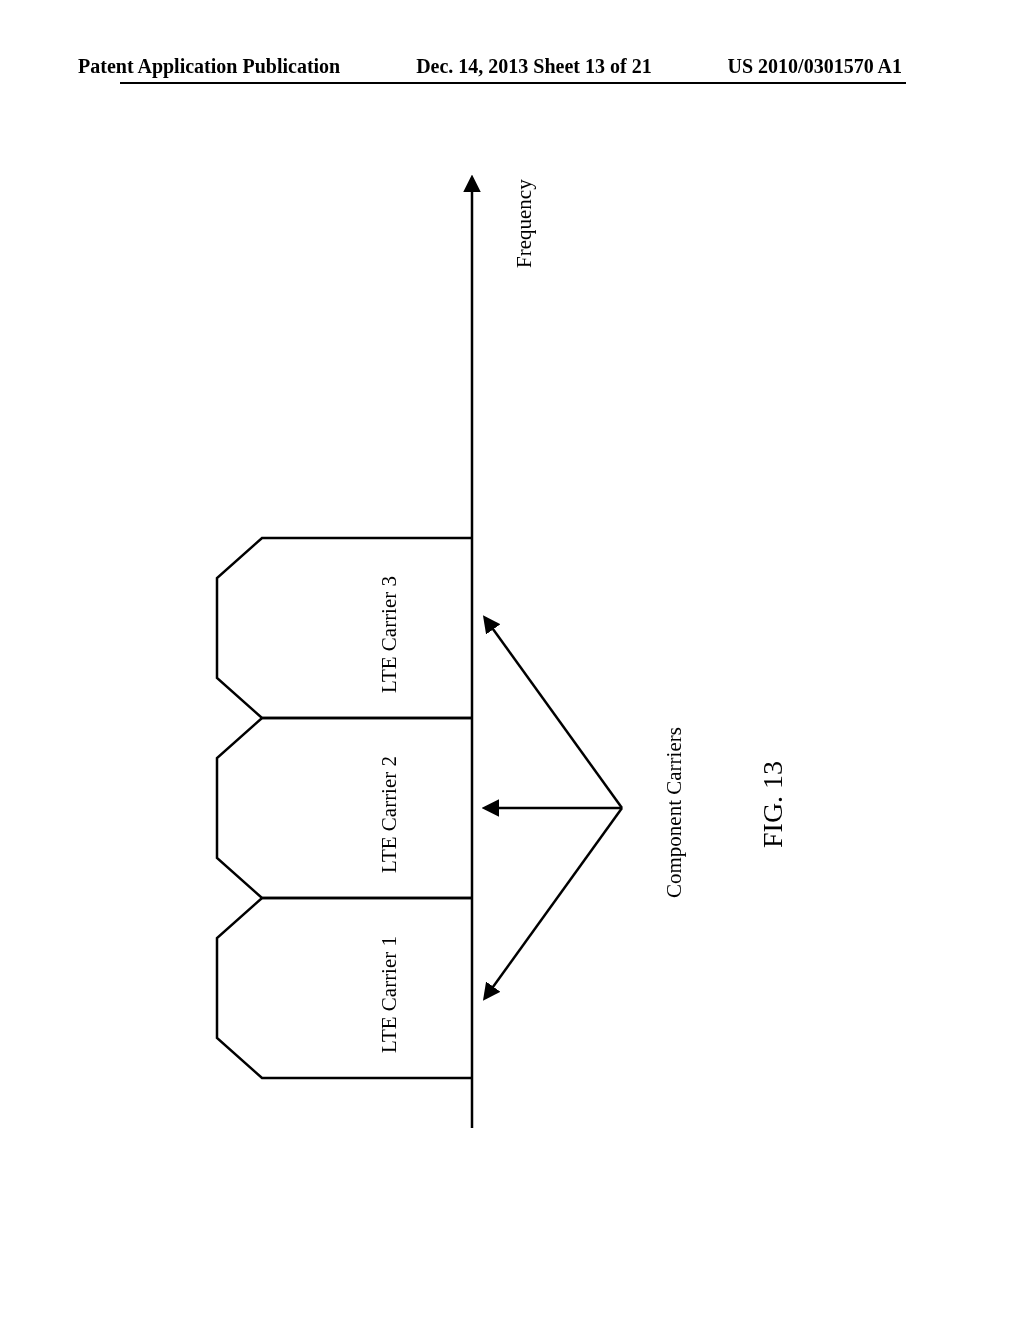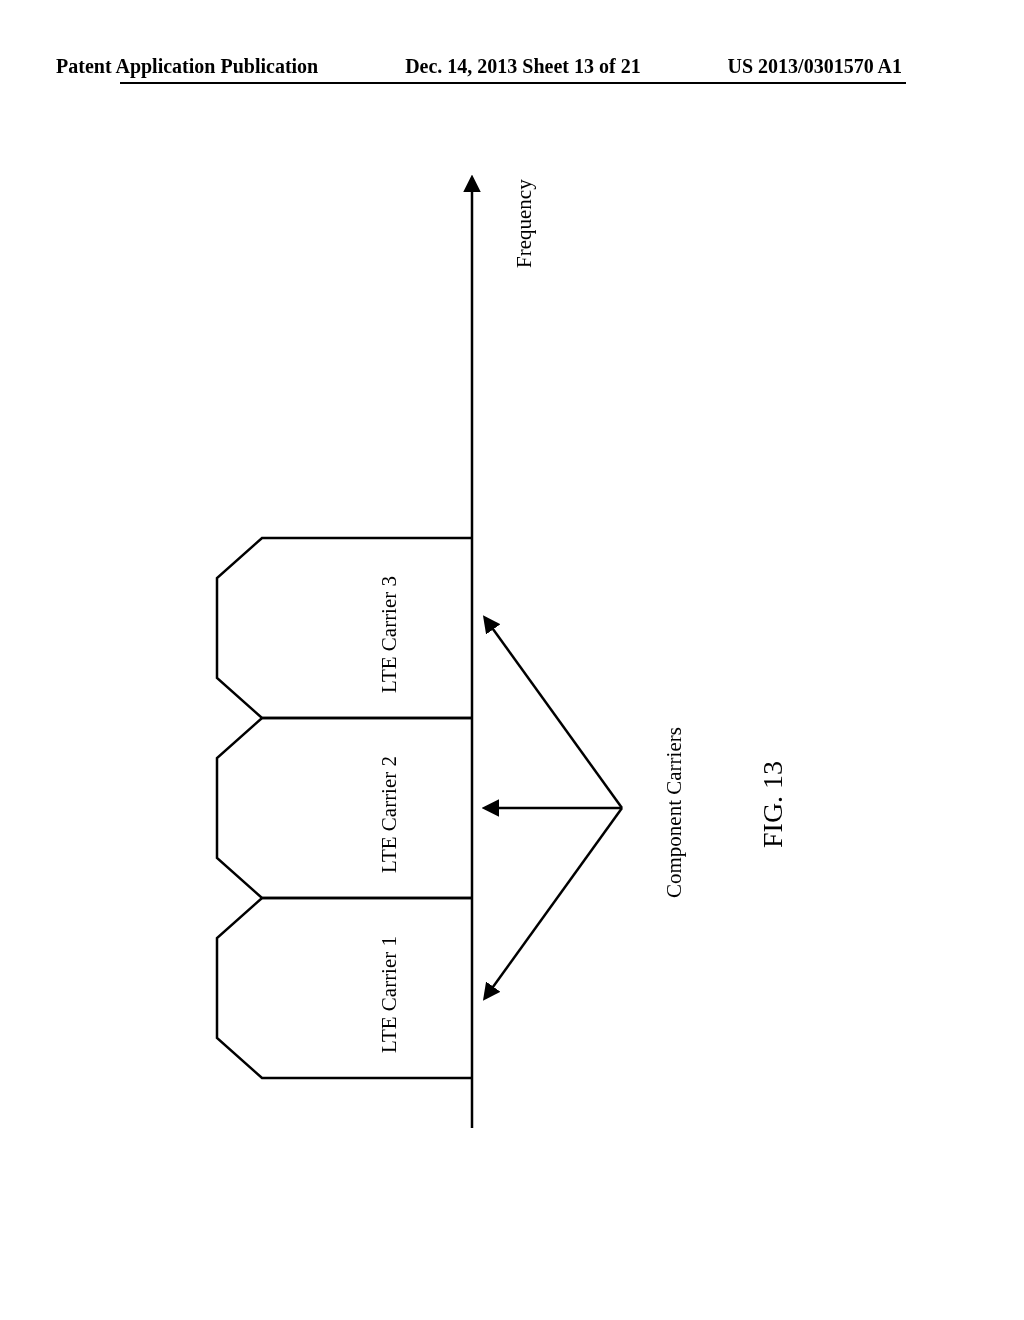--- a/index.html
+++ b/index.html
@@ -11,21 +11,21 @@
     font-family: "Times New Roman", Times, serif;
     position: relative;
   }
   .header {
     position: absolute;
     top: 55px;
     left: 0;
     right: 0;
     display: flex;
     justify-content: space-between;
-    padding: 0 122px 0 56px;
+    padding: 0 122px 0 78px;
     font-size: 20px;
     font-weight: bold;
   }
   .header-rule {
     position: absolute;
     top: 82px;
     left: 120px;
     right: 118px;
     height: 0;
     border-top: 2.5px solid #000;
@@ -45,21 +45,21 @@
     white-space: nowrap;
     font-size: 21px;
   }
 </style>
 </head>
 <body>
 
 <div class="header">
   <span>Patent Application Publication</span>
   <span>Dec. 14, 2013  Sheet 13 of 21</span>
-  <span>US 2013/0301570 A1</span>
+  <span>US 2010/0301570 A1</span>
 </div>
 <div class="header-rule"></div>
 
 <div class="figure">
 
   <svg width="780" height="1000" viewBox="0 0 780 1000">
     <defs>
 
       <marker id="arrow" viewBox="0 0 10 10" refX="8" refY="5" markerWidth="7" markerHeight="7" orient="auto-start-reverse">
         <path d="M 0 0 L 10 5 L 0 10 z" fill="#000"></path>

